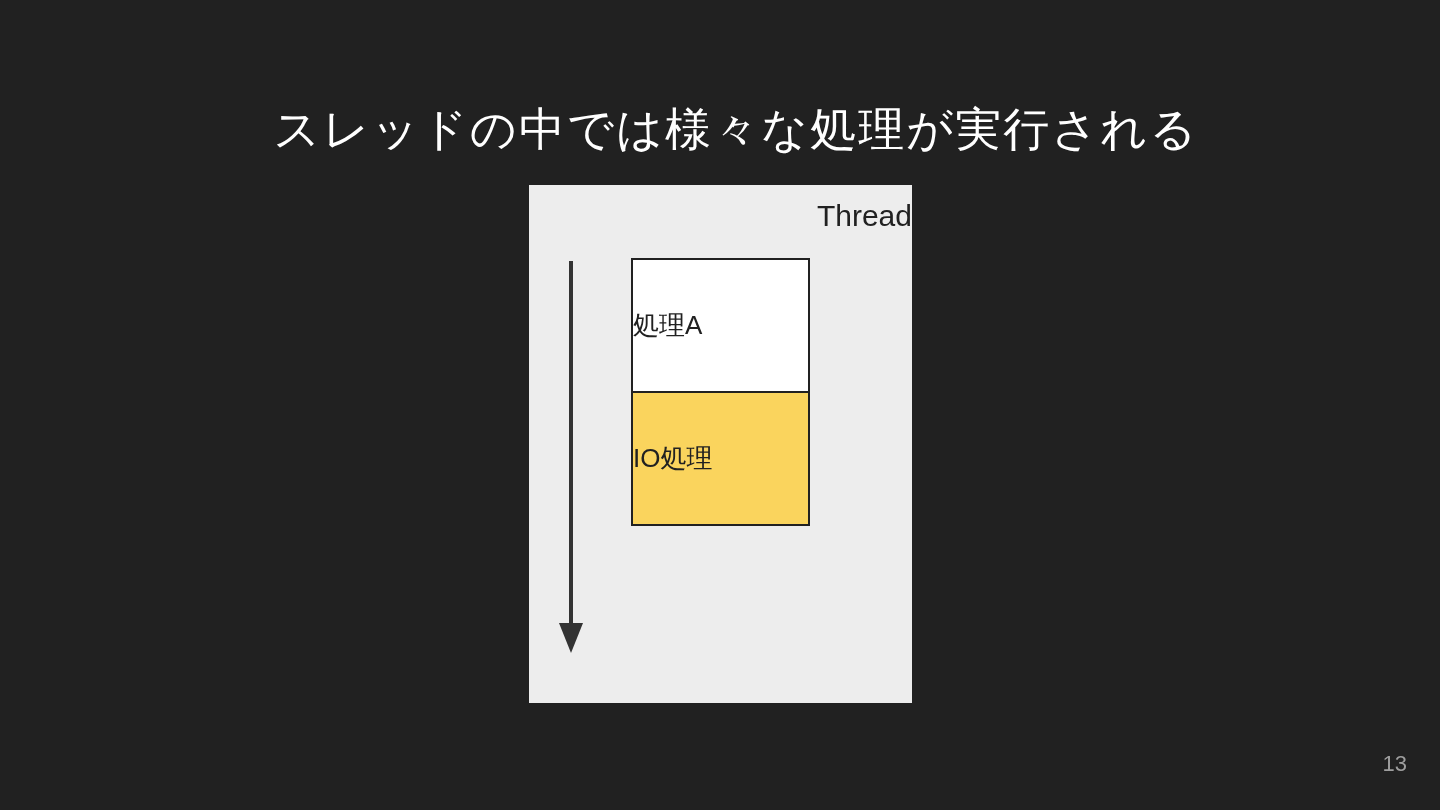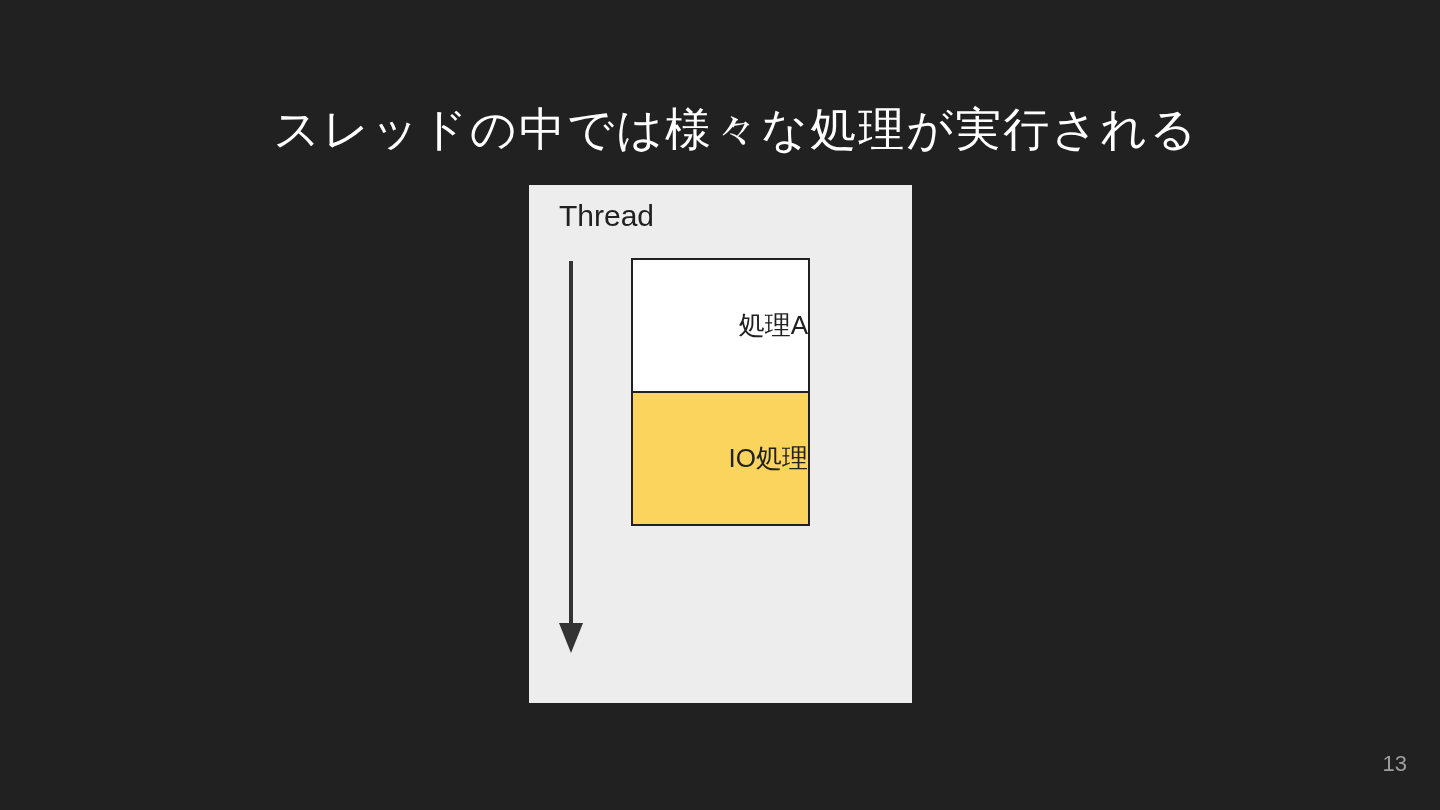--- a/index.html
+++ b/index.html
@@ -34,24 +34,23 @@
     top: 185px;
     width: 383px;
     height: 518px;
     background: var(--container-bg, #ededed);
   }
   .thread-label {
     position: absolute;
     top: 14px;
     left: 0;
     width: 100%;
-    text-align: left;
+    text-align: right;
     font-size: 30px;
     color: var(--label-text, #212121);
-    padding-left: 30px;
   }
   .down-arrow {
     position: absolute;
     left: 0;
     top: 0;
     width: 84px;
     height: 100%;
   }
   .arrow-line {
     position: absolute;
@@ -77,21 +76,21 @@
     top: 73px;
     width: 179px;
   }
   .process-box {
     box-sizing: border-box;
     height: 135px;
     background: var(--box-bg, #ffffff);
     border: 2px solid var(--box-border, #212121);
     display: flex;
     align-items: center;
-    justify-content: flex-end;
+    justify-content: flex-start;
     font-size: 26px;
     color: var(--label-text, #212121);
   }
   .process-box + .process-box {
     margin-top: -2px;
   }
   .process-box.highlight {
     background: var(--highlight-yellow, #fad45d);
   }
   .page-number {

